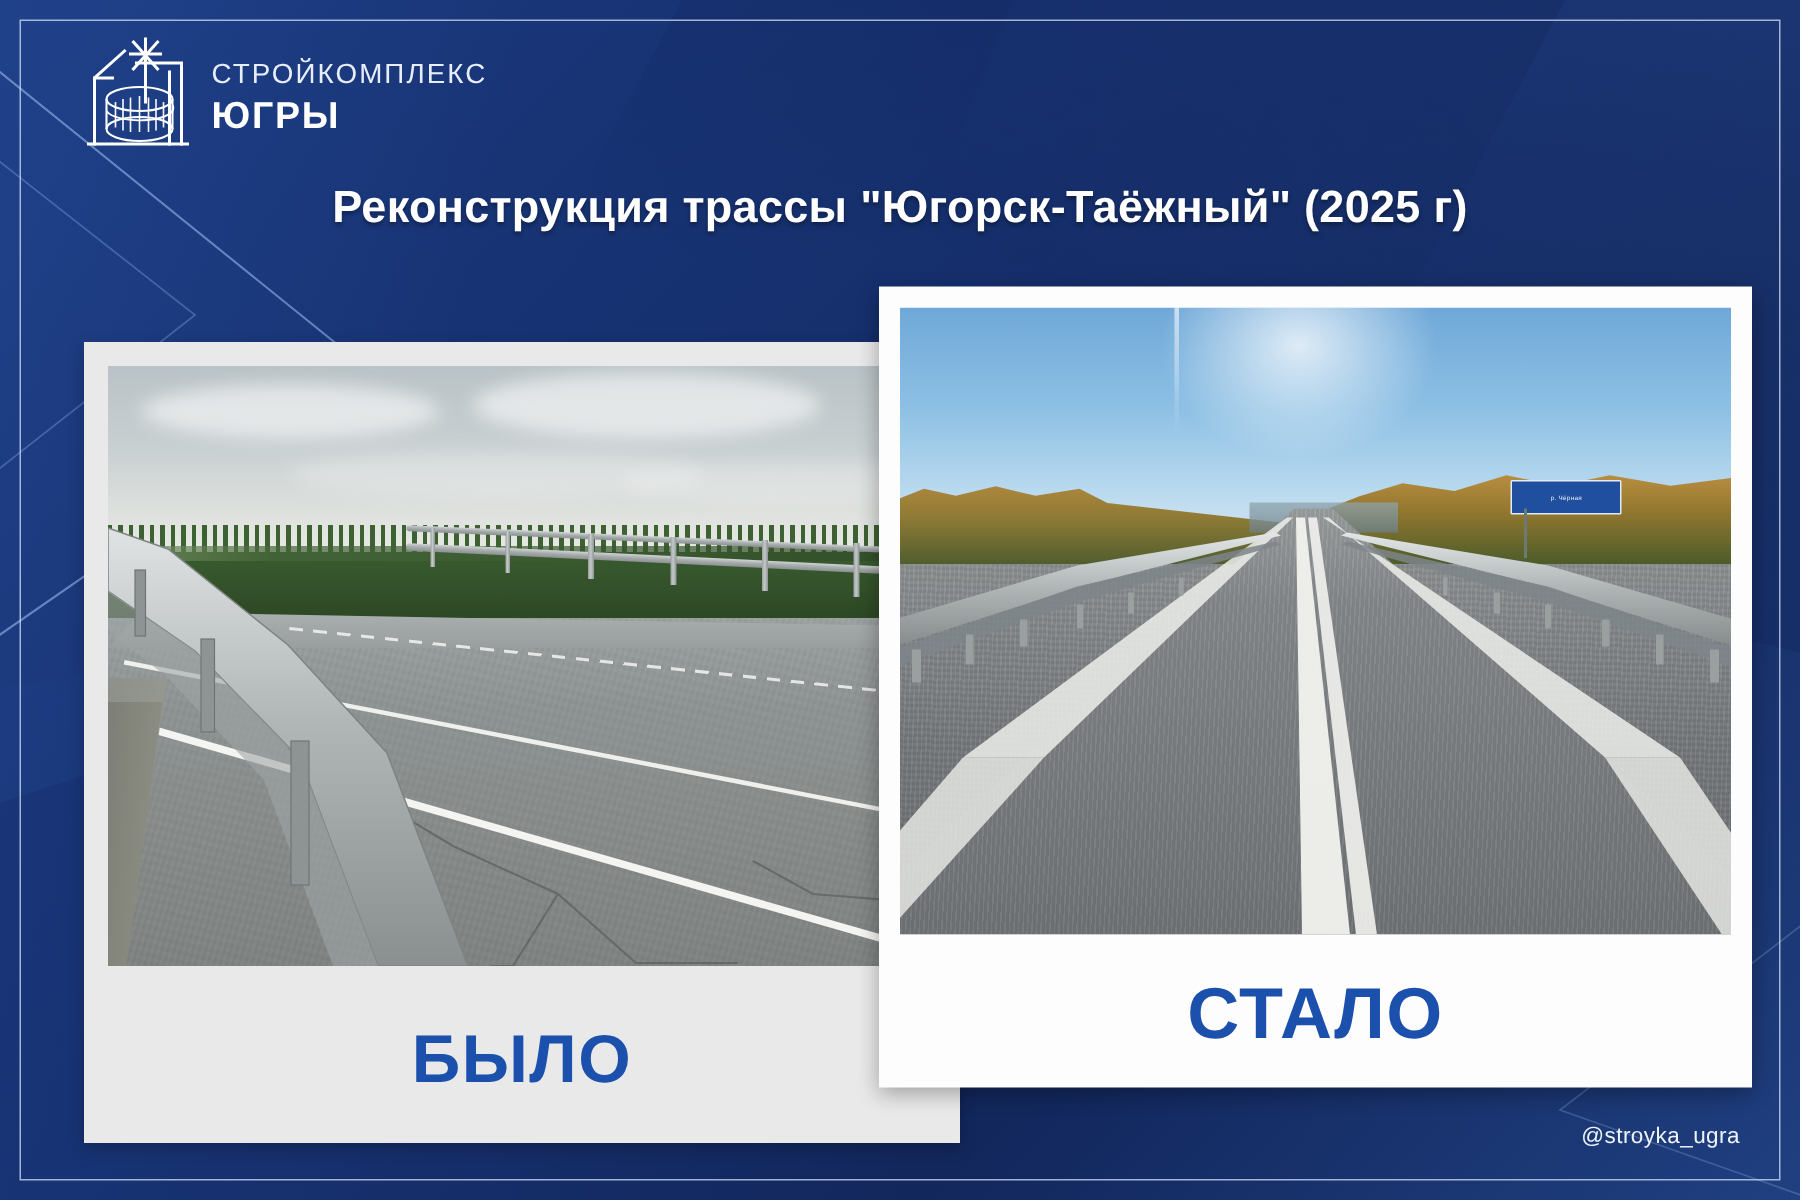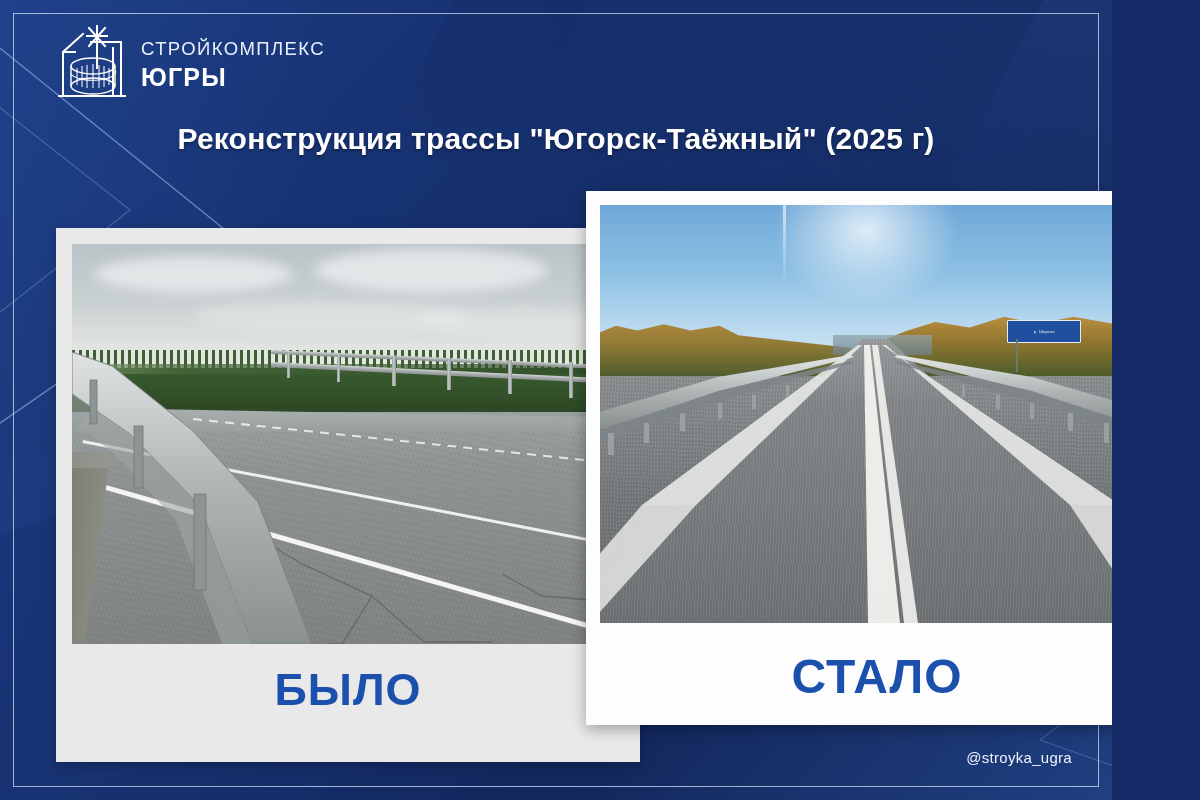--- a/index.html
+++ b/index.html
@@ -3,21 +3,21 @@
 <meta charset="utf-8">
 <title>Реконструкция трассы</title>
 <style>
   html,body{margin:0;padding:0;}
   body{
     width:1200px;height:800px;overflow:hidden;
     font-family:"Liberation Sans","DejaVu Sans",sans-serif;
     background:#132a66;
   }
   .poster{
-    position:relative;width:1112px;height:800px;overflow:hidden;
+    position:relative;width:1200px;height:800px;overflow:hidden;
     background:#16306e;
   }
   
   .bg-base{
     position:absolute;inset:0;
     background:
       linear-gradient(135deg,#1b3a80 0%,#16306e 38%,#12275c 70%,#17326f 100%);
   }
   .facet{position:absolute;pointer-events:none;}
   .f1{ left:-120px;top:-60px;width:620px;height:520px;
@@ -65,21 +65,21 @@
     background:#fdfdfd;padding:14px 14px 0 14px;
     box-shadow:0 4px 14px rgba(0,0,0,.32);
   }
   .photo{position:relative;width:100%;overflow:hidden;display:block;}
   .photo-before{height:400px;}
   .photo-after{height:418px;}
   .caption{
     text-align:center;color:#1b50ad;font-weight:700;
     letter-spacing:1px;
   }
-  .cap-before{font-size:45px;margin-top:20px;}
+  .cap-before{font-size:45px;margin-top:36px;}
   .cap-after{font-size:48px;margin-top:26px;}
   
   .handle{
     position:absolute;right:40px;bottom:34px;color:#eef3fc;
     font-size:15px;letter-spacing:.3px;
   }
   
   .scene{position:absolute;inset:0;}
   
   .sky-before{

